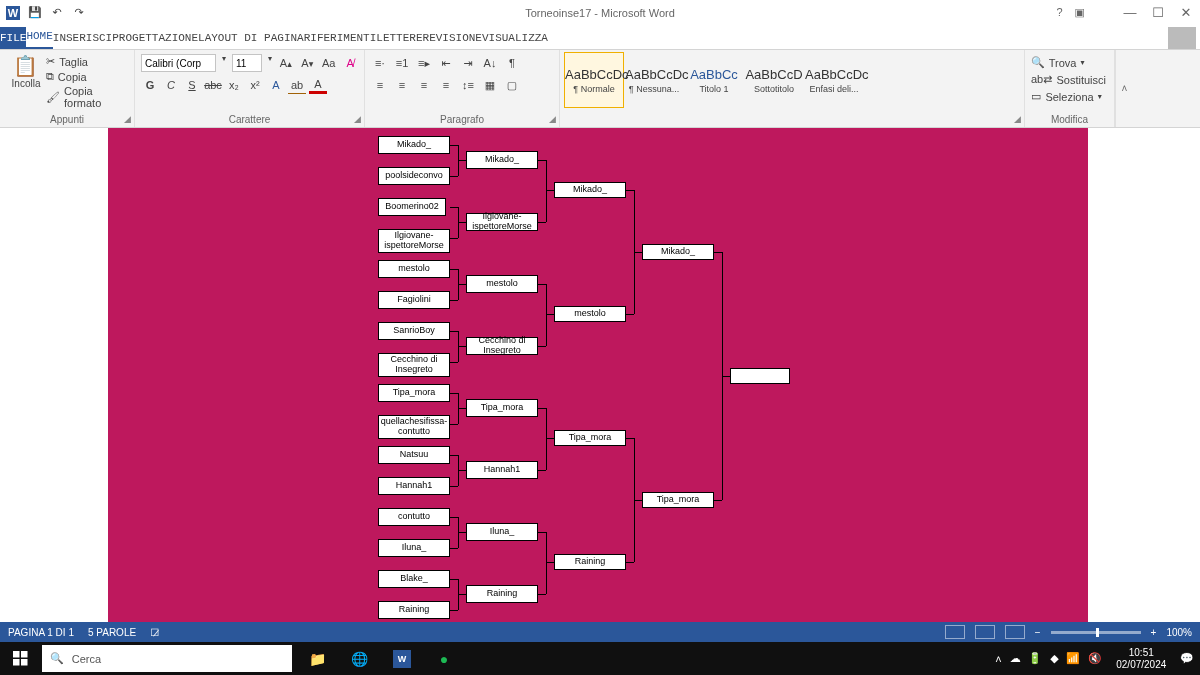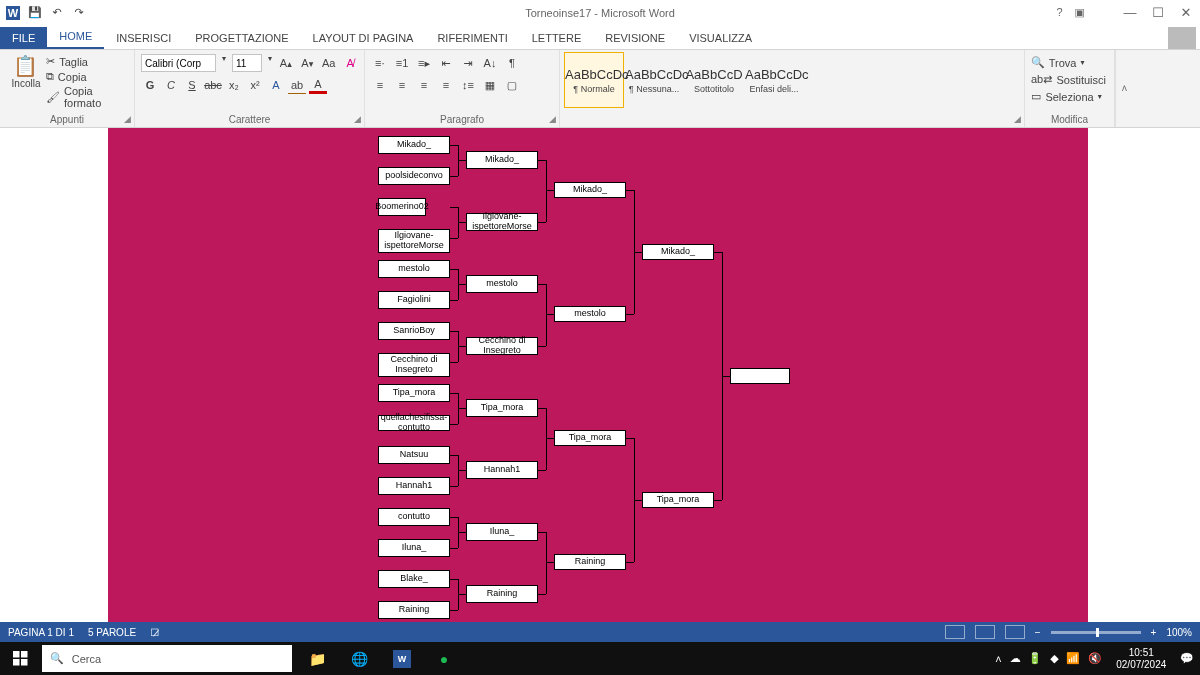--- a/index.html
+++ b/index.html
@@ -9,21 +9,21 @@
 .titlebar { height: 25px; background: #fff; display: flex; align-items: center; font-size: 11px; color: #444; position: relative; }
 .titlebar .qat { display: flex; gap: 8px; padding-left: 6px; align-items: center; }
 .titlebar .qat span { width: 14px; height: 14px; display: inline-flex; align-items: center; justify-content: center; font-size: 11px; }
 .titlebar .title { position: absolute; left: 50%; transform: translateX(-50%); color: #666; }
 .titlebar .winbtns { position: absolute; right: 0; display: flex; gap: 0; }
 .titlebar .winbtns span { width: 28px; height: 25px; display: inline-flex; align-items: center; justify-content: center; font-size: 13px; color: #666; }
 .titlebar .help { position: absolute; right: 115px; display: flex; gap: 12px; color: #666; }
 
 
 .tabbar { height: 25px; background: #fff; display: flex; align-items: flex-end; font-size: 11px; border-bottom: 1px solid #d4d4d4; }
-.tabbar .tab { padding: 5px 12px; color: #444; text-transform: uppercase; }
+.tabbar .tab { padding: 5px 0; color: #444; text-transform: uppercase; font-family: Liberation Mono, monospace; }
 .tabbar .tab.file { background: #2b579a; color: #fff; }
 .tabbar .tab.active { color: #2b579a; border-bottom: 2px solid #2b579a; }
 .tabbar .avatar { margin-left: auto; width: 28px; height: 22px; background: #bbb; margin-right: 4px; }
 
 
 .ribbon { height: 78px; background: #f3f3f3; border-bottom: 1px solid #d4d4d4; display: flex; font-size: 11px; color: #444; }
 .group { border-right: 1px solid #e0e0e0; padding: 4px 6px 2px 6px; display: flex; flex-direction: column; justify-content: space-between; position: relative; }
 .group .label { text-align: center; font-size: 10px; color: #666; padding-top: 2px; }
 .group .dlg { position: absolute; right: 3px; bottom: 3px; font-size: 9px; color: #888; }
 .clipboard { width: 135px; }
@@ -196,20 +196,24 @@
     <div class="gallery" id="styles-gallery">
         <div class="style-item sel">
           <div class="sample ">AaBbCcDc</div>
           <div>¶ Normale</div>
         </div>
         <div class="style-item">
           <div class="sample ">AaBbCcDc</div>
           <div>¶ Nessuna...</div>
         </div>
         <div class="style-item">
+          <div class="sample blue">AaBbCc</div>
+          <div>Titolo 1</div>
+        </div>
+        <div class="style-item">
           <div class="sample ">AaBbCcD</div>
           <div>Sottotitolo</div>
         </div>
         <div class="style-item">
           <div class="sample ">AaBbCcDc</div>
           <div>Enfasi deli...</div>
         </div>
       </div>
     <div class="dlg">◢</div>
   </div>
@@ -233,30 +237,30 @@
     </div>
     <div class="label">Modifica</div>
   </div>
   <div class="collapse-btn">˄</div>
 </div>
 
 <div class="canvas">
   <div class="page" id="bracket-page">
       <div class="bracket-box" style="left: 270px; top: 8px; width: 72px; height: 18px; white-space: pre-line;">Mikado_</div>
       <div class="bracket-box" style="left: 270px; top: 39px; width: 72px; height: 18px; white-space: pre-line;">poolsideconvo</div>
-      <div class="bracket-box" style="left: 270px; top: 70px; width: 48px; height: 18px; white-space: pre-line;">Boomerino02</div>
+      <div class="bracket-box" style="left: 270px; top: 70px; width: 68px; height: 18px; white-space: pre-line;">Boomerino02</div>
       <div class="bracket-box" style="left: 270px; top: 101px; width: 72px; height: 24px; white-space: pre-line;">Ilgiovane-
 ispettoreMorse</div>
       <div class="bracket-box" style="left: 270px; top: 132px; width: 72px; height: 18px; white-space: pre-line;">mestolo</div>
       <div class="bracket-box" style="left: 270px; top: 163px; width: 72px; height: 18px; white-space: pre-line;">Fagiolini</div>
       <div class="bracket-box" style="left: 270px; top: 194px; width: 72px; height: 18px; white-space: pre-line;">SanrioBoy</div>
       <div class="bracket-box" style="left: 270px; top: 225px; width: 72px; height: 24px; white-space: pre-line;">Cecchino di
 Insegreto</div>
       <div class="bracket-box" style="left: 270px; top: 256px; width: 72px; height: 18px; white-space: pre-line;">Tipa_mora</div>
-      <div class="bracket-box" style="left: 270px; top: 287px; width: 72px; height: 16px; white-space: pre-line;">quellachesifissa-
+      <div class="bracket-box" style="left: 270px; top: 287px; width: 72px; height: 24px; white-space: pre-line;">quellachesifissa-
 contutto</div>
       <div class="bracket-box" style="left: 270px; top: 318px; width: 72px; height: 18px; white-space: pre-line;">Natsuu</div>
       <div class="bracket-box" style="left: 270px; top: 349px; width: 72px; height: 18px; white-space: pre-line;">Hannah1</div>
       <div class="bracket-box" style="left: 270px; top: 380px; width: 72px; height: 18px; white-space: pre-line;">contutto</div>
       <div class="bracket-box" style="left: 270px; top: 411px; width: 72px; height: 18px; white-space: pre-line;">Iluna_</div>
       <div class="bracket-box" style="left: 270px; top: 442px; width: 72px; height: 18px; white-space: pre-line;">Blake_</div>
       <div class="bracket-box" style="left: 270px; top: 473px; width: 72px; height: 18px; white-space: pre-line;">Raining</div>
       <div class="bracket-box" style="left: 358px; top: 23px; width: 72px; height: 18px; white-space: pre-line;">Mikado_</div>
       <div class="bracket-box" style="left: 358px; top: 85px; width: 72px; height: 18px; white-space: pre-line;">Ilgiovane-
 ispettoreMorse</div>

